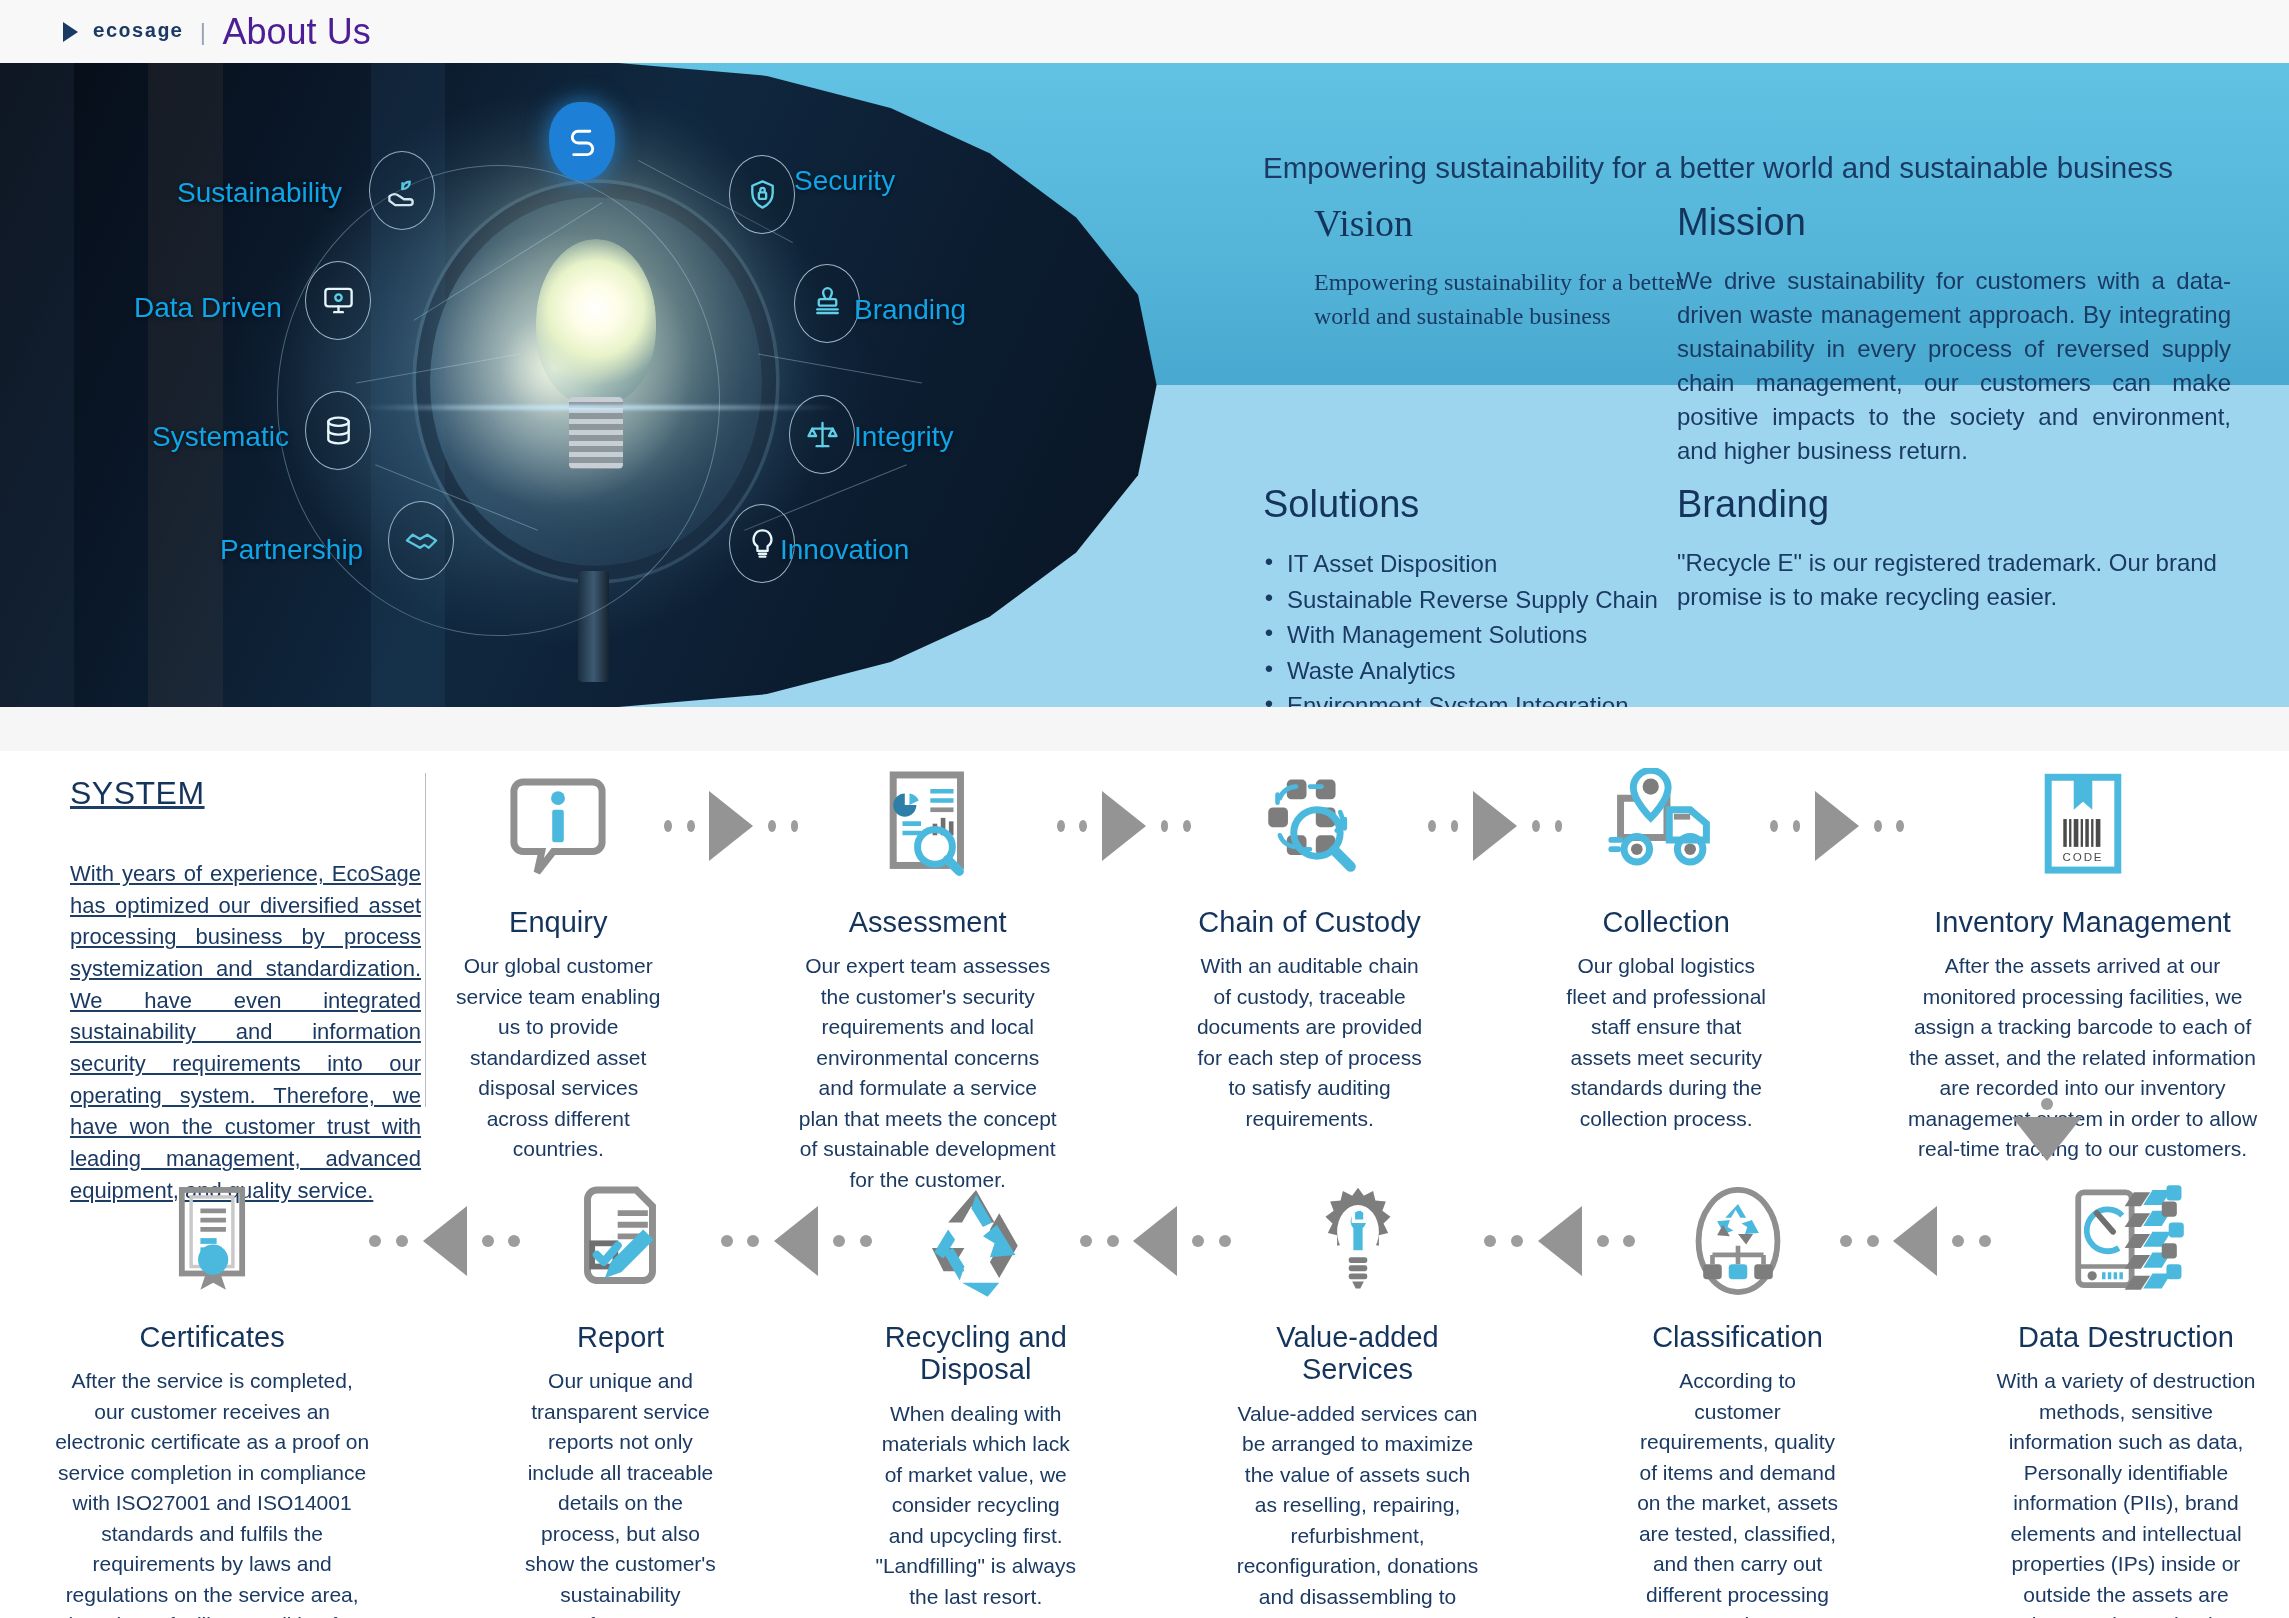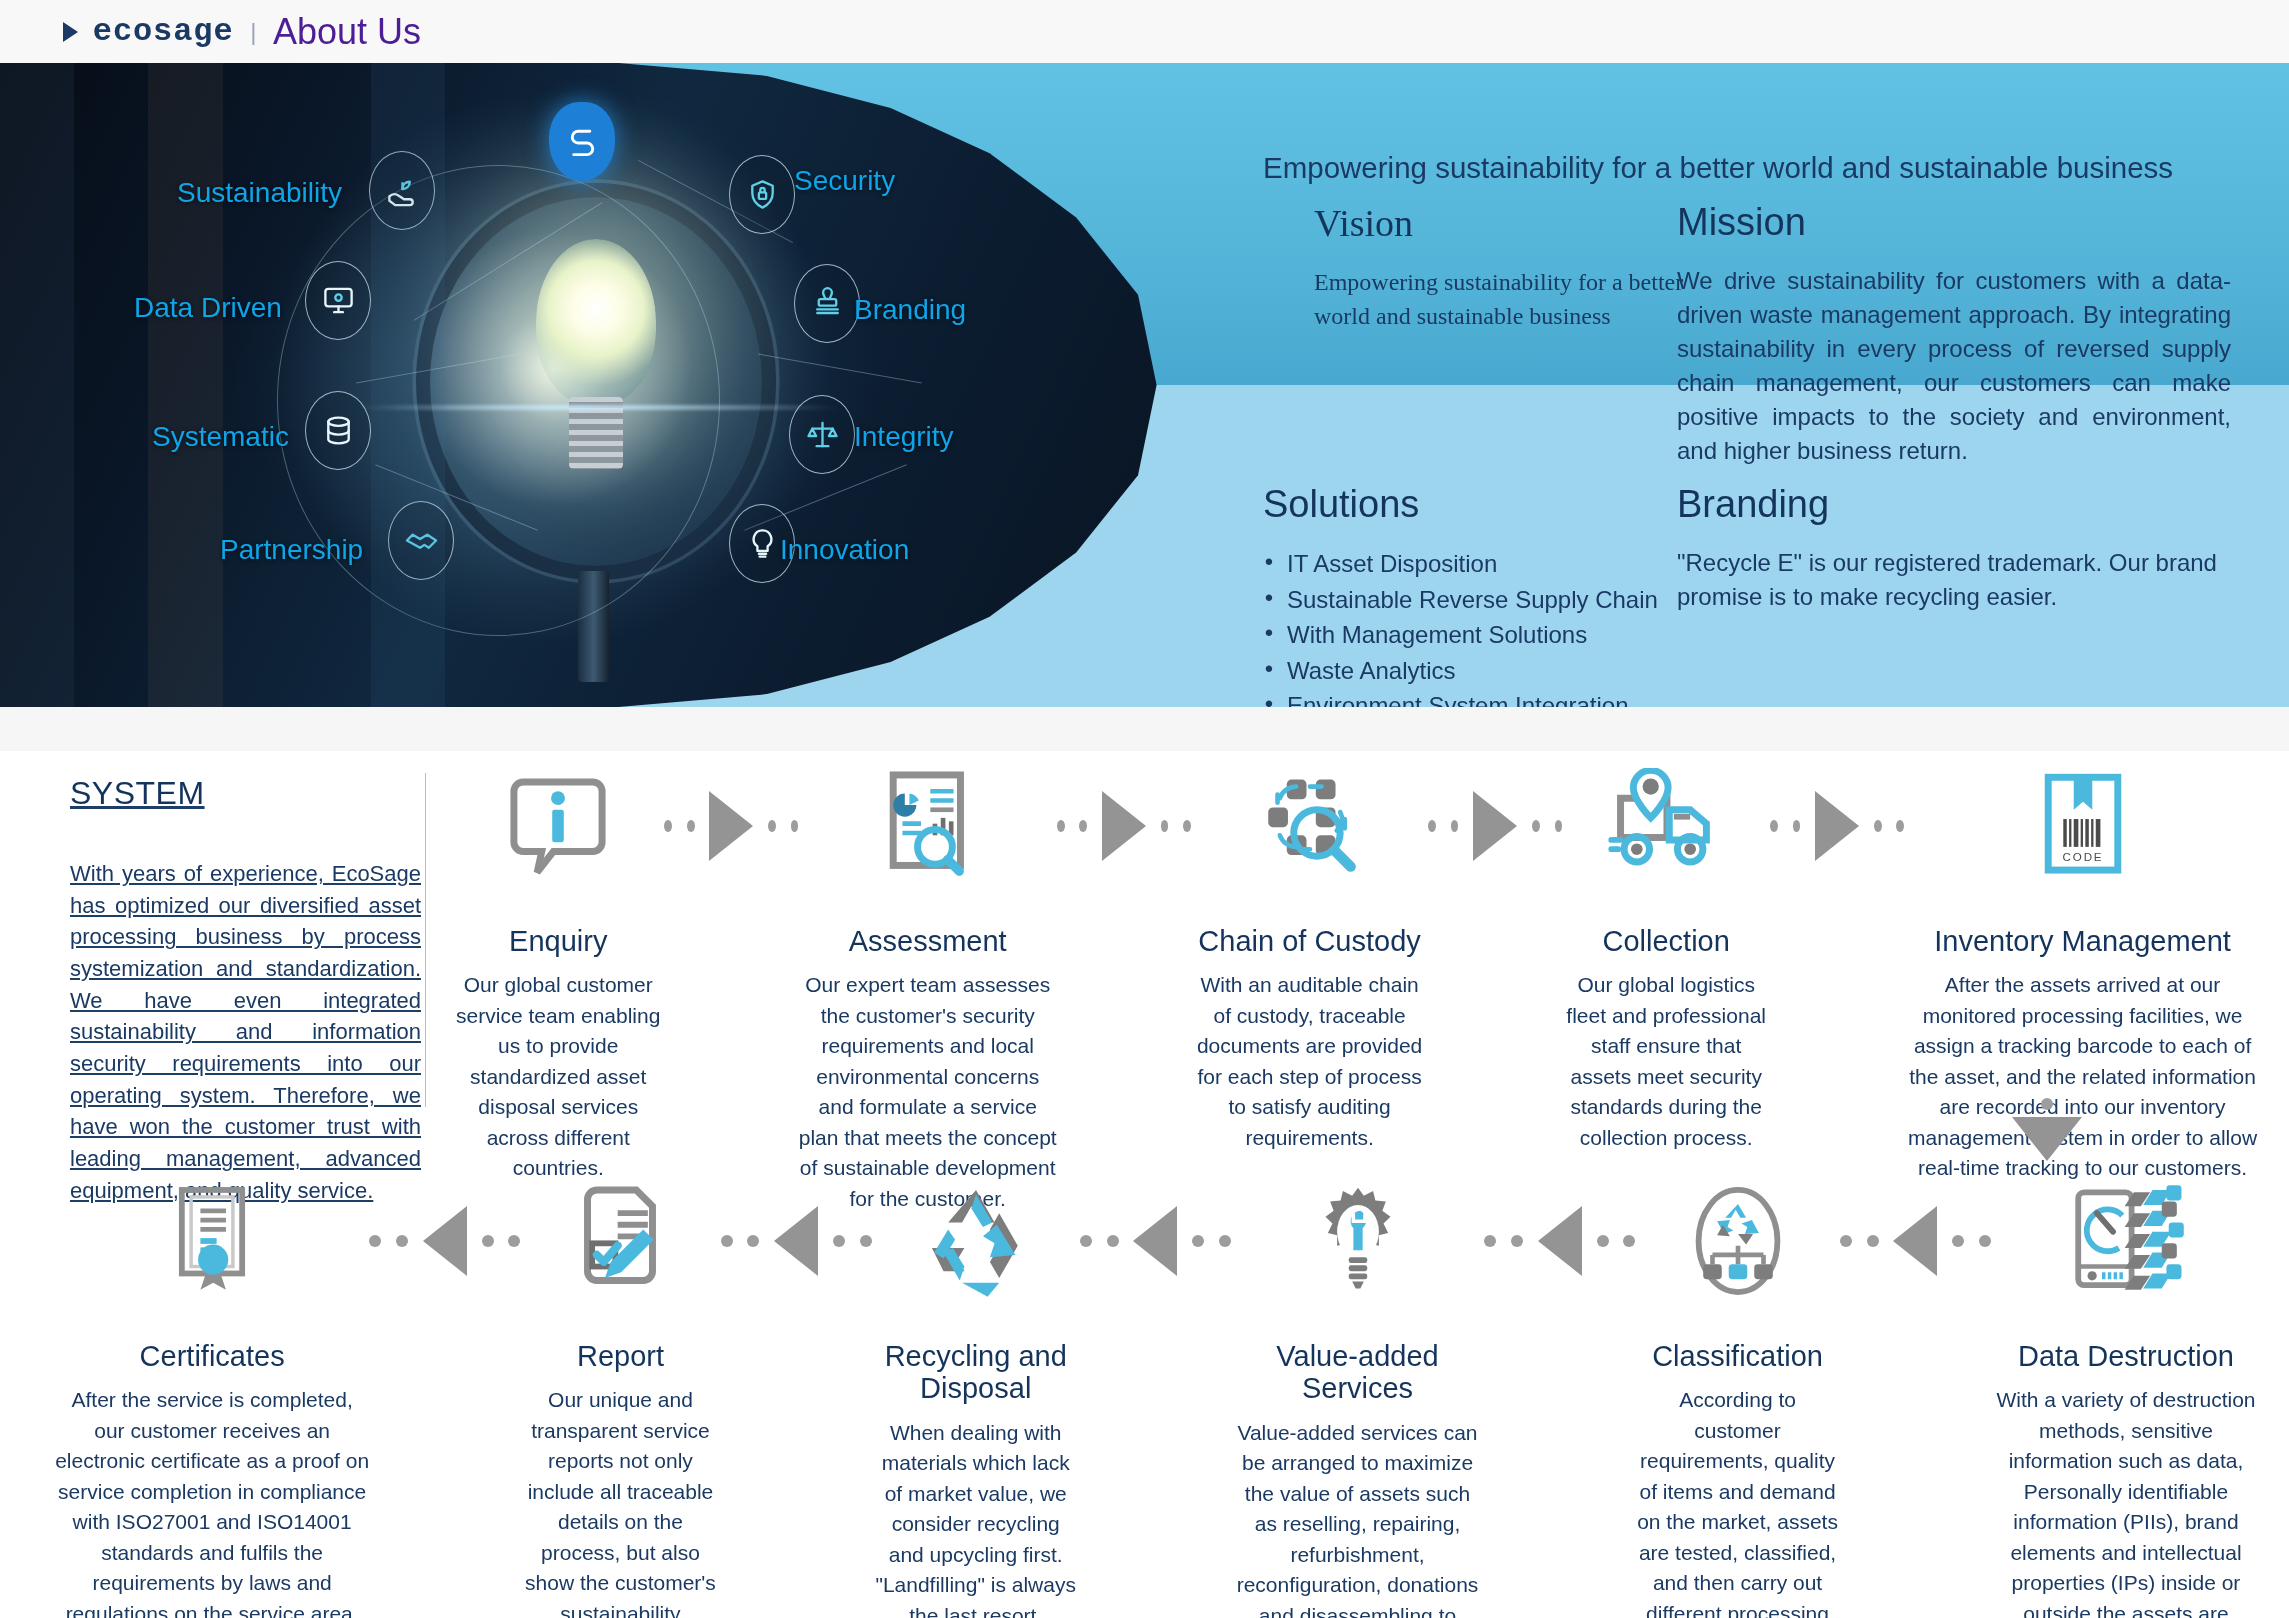--- a/index.html
+++ b/index.html
@@ -16,21 +16,21 @@
     position:absolute; left:0; top:0; width:2290px; height:63px;
     background:#f8f8f9; display:flex; align-items:center; padding-left:63px;
   }
   .logo-tri{
     width:0;height:0;border-left:15.7px solid #1b3a63;
     border-top:10px solid transparent;border-bottom:10px solid transparent;
     margin-right:14.8px;
   }
   .logo-word{
     font-family:"Liberation Mono", monospace;
-    font-weight:bold; font-size:32px; letter-spacing:0.9px; color:#1b3a63;
+    font-weight:bold; font-size:20px; letter-spacing:0.9px; color:#1b3a63;
   }
   .logo-sep{ color:#9aa6b4; font-size:24px; margin:0 16.6px; }
   .logo-page{ font-size:36px; color:#4c1d95; }
 
   
   .hero{
     position:absolute; left:0; top:63px; width:2290px; height:644px;
     overflow:hidden; background:#0b1a2b;
   }
   .hero-blue-top{
@@ -140,21 +140,21 @@
   }
 
   
   .row{ position:absolute; display:flex; align-items:flex-start; }
   .row1{ left:452px; top:757px; width:1809px; }
   .row2{ left:55px; top:1172px; width:2206px; }
 
   .step{ text-align:center; }
   .step .icon-box{ height:138px; display:flex; align-items:center; justify-content:center; }
   .step .icon-box svg{ height:116px; }
-  .step h4{ font-size:29px; font-weight:normal; color:#14345c; margin-top:30px; line-height:1.12; }
+  .step h4{ font-size:29px; font-weight:normal; color:#14345c; margin-top:11px; line-height:1.12; }
   .step p{ font-size:21px; line-height:1.45; color:#1b3a63; margin-top:13px; }
 
   .arrow-gap{ display:flex; align-items:center; justify-content:center; height:138px; gap:14.8px; }
   .dot{ width:12px; height:12px; border-radius:50%; background:#9d9d9d; }
   .tri-right{
     width:0;height:0;border-left:44px solid #949494;
     border-top:35px solid transparent;border-bottom:35px solid transparent;
   }
   .tri-left{
     width:0;height:0;border-right:44px solid #949494;

